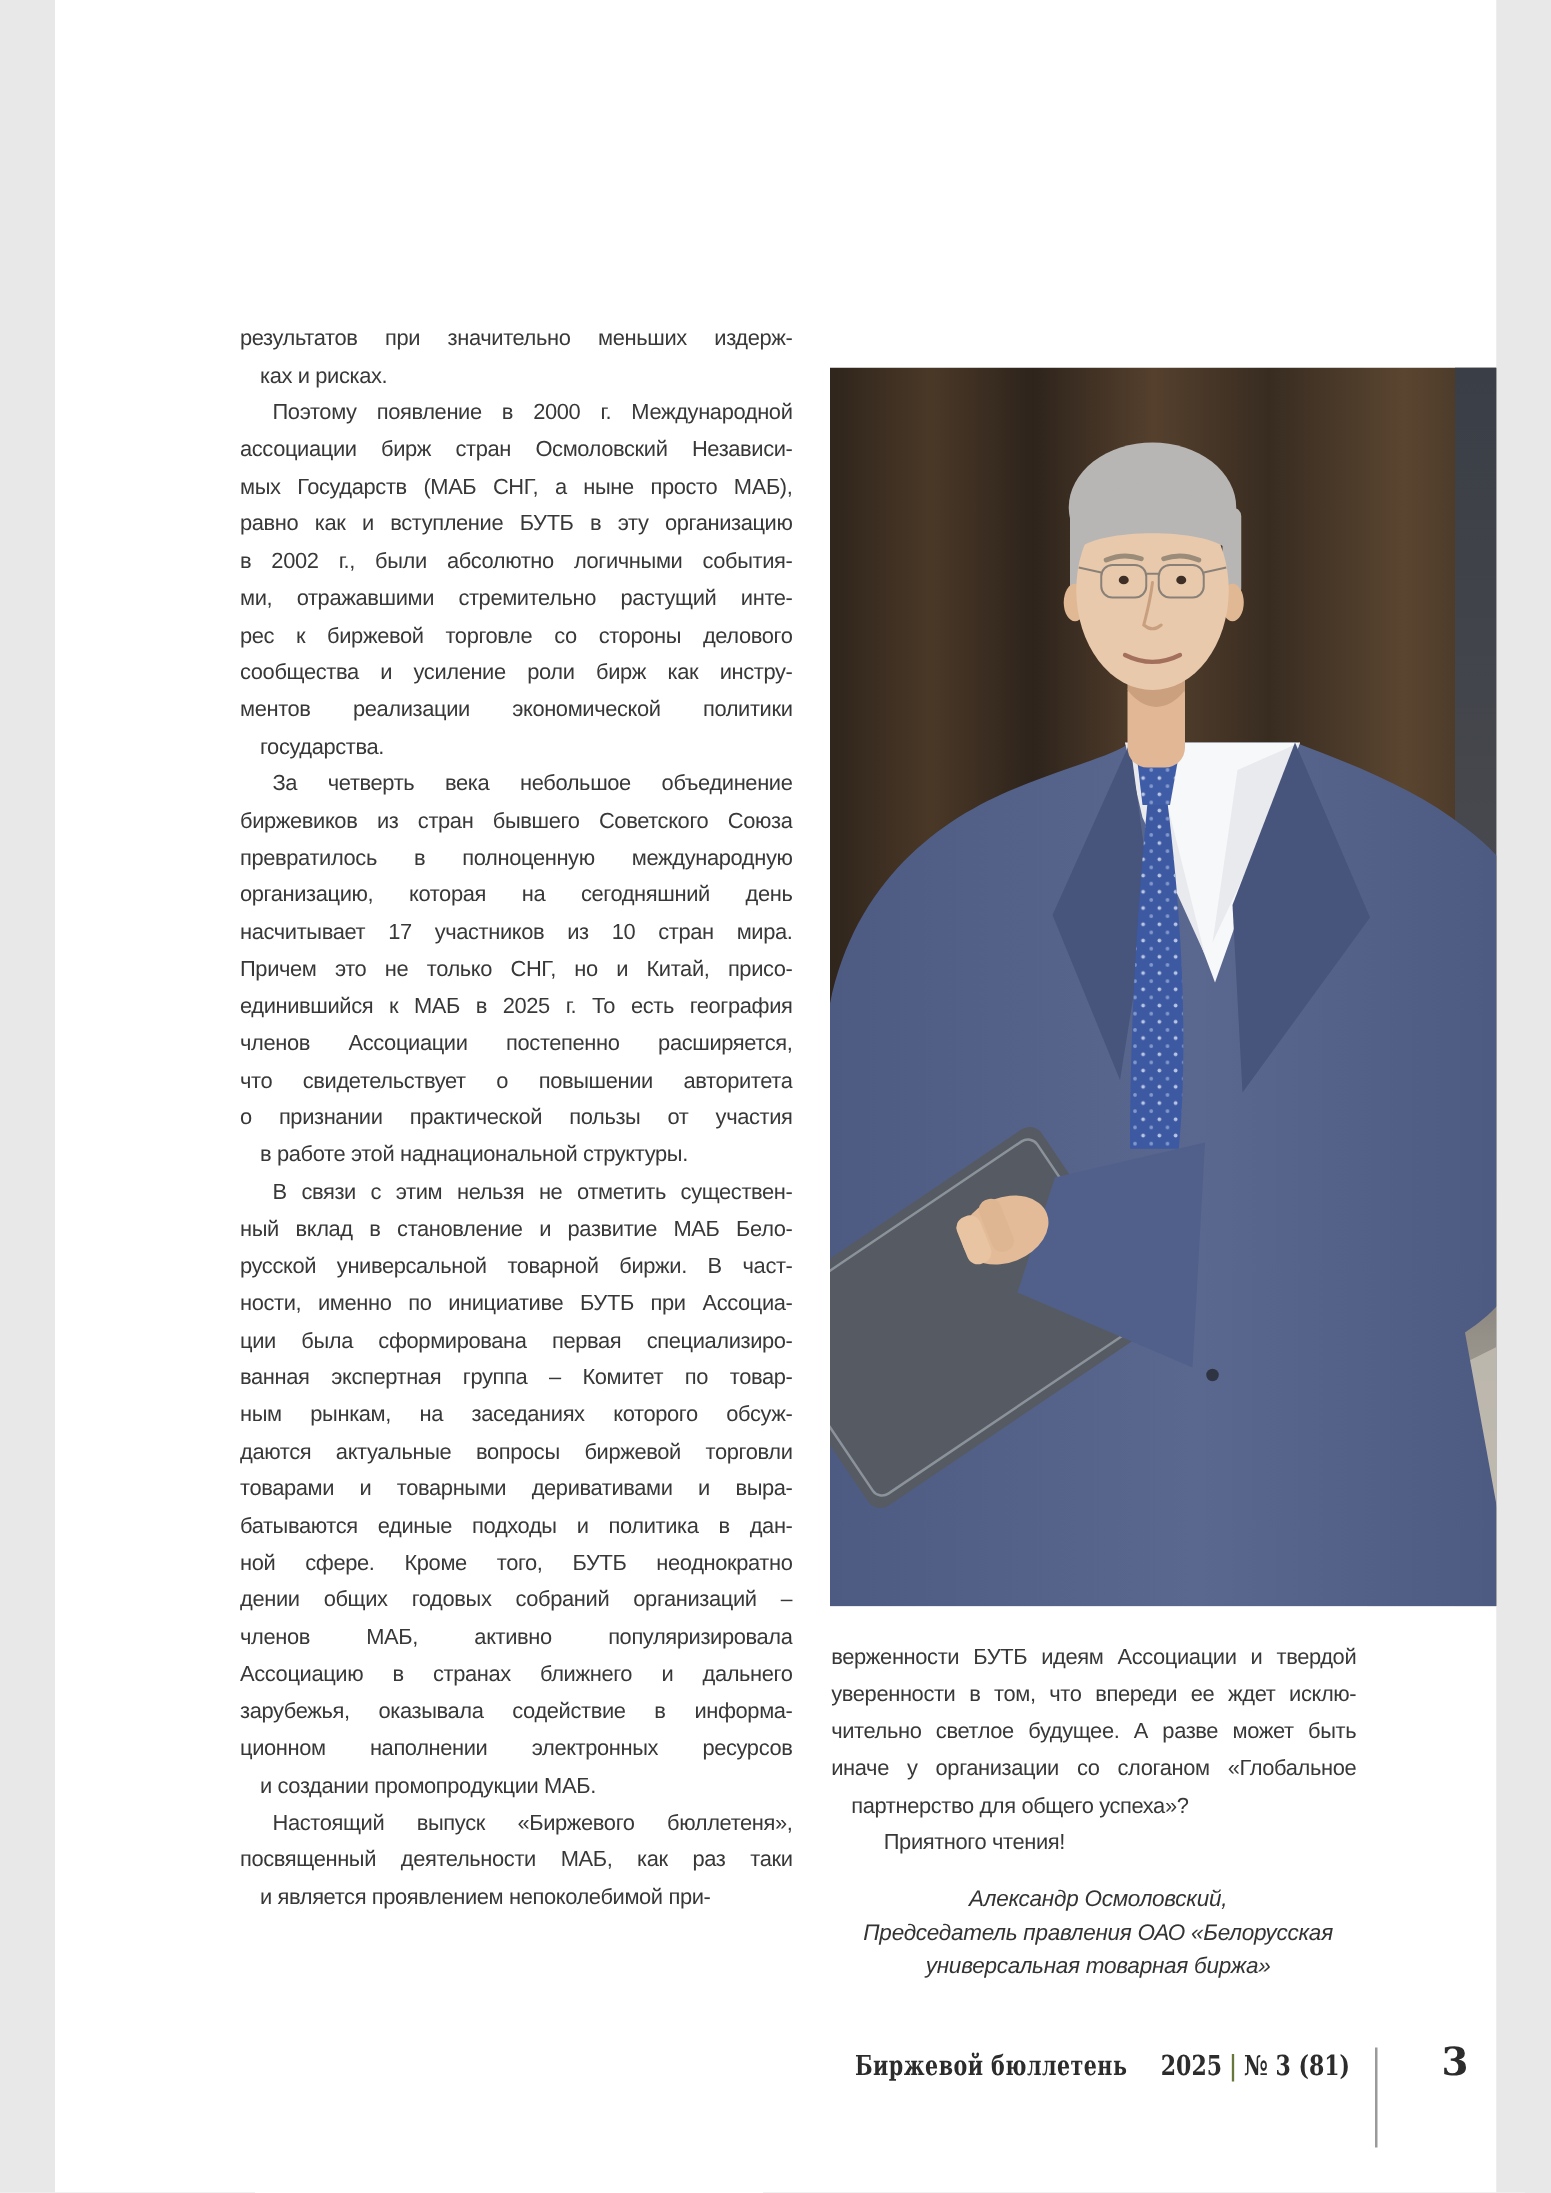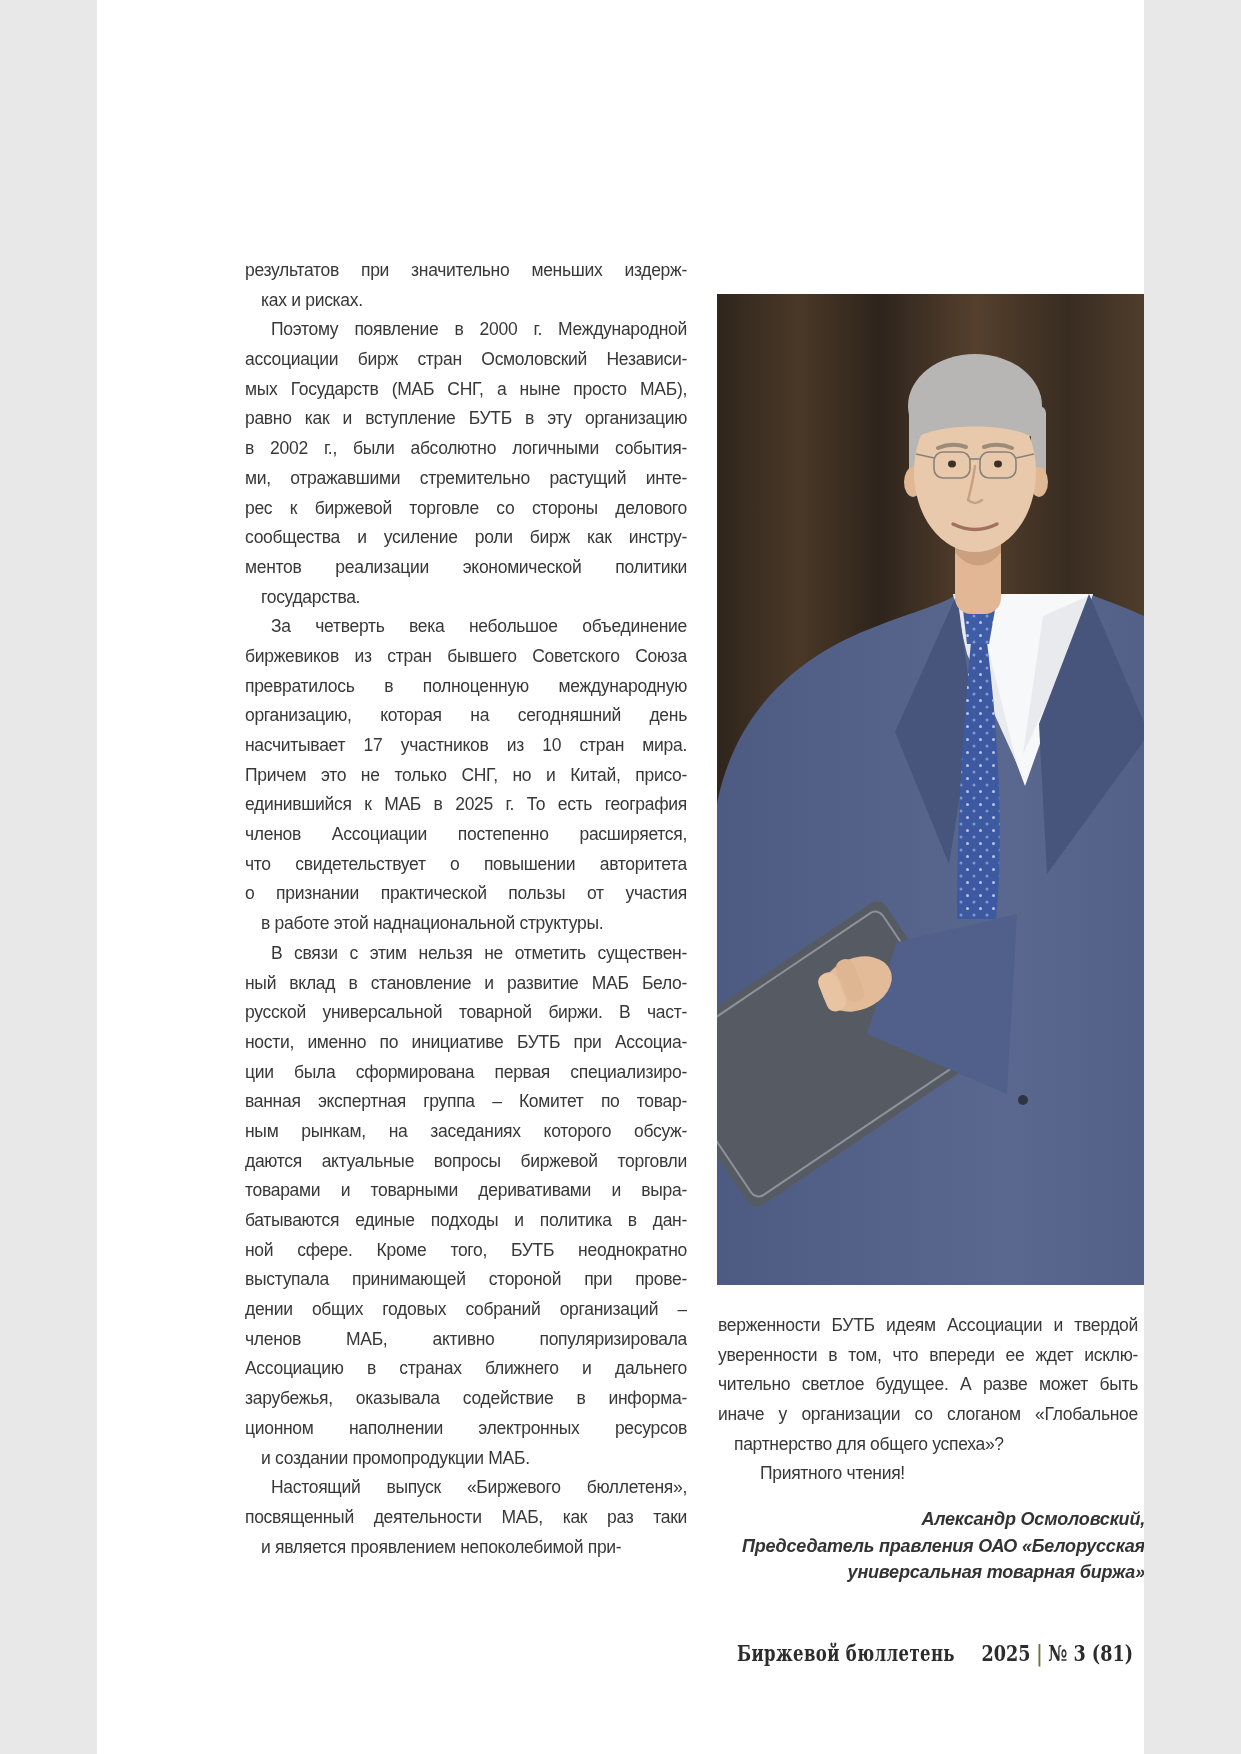--- a/index.html
+++ b/index.html
@@ -1,34 +1,34 @@
 <!DOCTYPE html>
 <html><head>
 <meta charset="utf-8">
 <style>
   html,body { margin:0; padding:0; background:#e8e8e8; }
   .page {
-    position:relative; width:1047px; height:1754px; margin:0 auto;
+    position:relative; width:1153px; height:1754px; margin:0 auto;
     background:#ffffff; overflow:hidden;
     font-family:"Liberation Sans", sans-serif; color:#383838;
   }
   
   .textcol { position:absolute; font-size:17.5px; letter-spacing:-0.3px; }
   .left-col  { left:148px; top:256px; width:442px; }
   .right-col { left:621px; top:1311px; width:420px; }
   .line { text-align:justify; text-align-last:justify; height:29.7px; line-height:29.7px; overflow:hidden; white-space:nowrap; }
   .line.lastline { text-align-last:left;margin-left:16px; }
   .line.firstline { text-indent:26px; }
   
   .photo { position:absolute; left:620px; top:294px; width:621px; height:991px; }
   .photo svg { display:block; width:100%; height:100%; }
   
   .signature {
     position:absolute; left:621px; top:1506px; width:427px;
-    text-align:right; font-style:italic; font-weight:bold;
+    text-align:center; font-style:italic; font-weight:normal;
     font-size:18px; line-height:26.5px; color:#333333; letter-spacing:-0.2px;
   }
   
   .footer { position:absolute; left:0; top:1632px; width:1241px; height:110px;
     font-family:"DejaVu Serif", serif; font-weight:bold; color:#2c2c2c; }
   .journal-title { position:absolute; left:640px; top:8px; font-size:22px; letter-spacing:0.5px;
     transform:scaleX(0.75); transform-origin:left center; white-space:nowrap; }
   .issue-info { position:absolute; left:0; top:8px; width:1036px; text-align:right; font-size:22px;
     transform:scaleX(0.80); transform-origin:right center; white-space:nowrap; }
   .green-sep { color:#67763b; padding:0 7px; }
@@ -68,21 +68,20 @@
       <div class="line">ный вклад в становление и развитие МАБ Бело-</div>
       <div class="line">русской универсальной товарной биржи. В част-</div>
       <div class="line">ности, именно по инициативе БУТБ при Ассоциа-</div>
       <div class="line">ции была сформирована первая специализиро-</div>
       <div class="line">ванная экспертная группа – Комитет по товар-</div>
       <div class="line">ным рынкам, на заседаниях которого обсуж-</div>
       <div class="line">даются актуальные вопросы биржевой торговли</div>
       <div class="line">товарами и товарными деривативами и выра-</div>
       <div class="line">батываются единые подходы и политика в дан-</div>
       <div class="line">ной сфере. Кроме того, БУТБ неоднократно</div>
-      <div class="line">выступала принимающей стороной при прове-</div>
       <div class="line">дении общих годовых собраний организаций –</div>
       <div class="line">членов МАБ, активно популяризировала</div>
       <div class="line">Ассоциацию в странах ближнего и дальнего</div>
       <div class="line">зарубежья, оказывала содействие в информа-</div>
       <div class="line">ционном наполнении электронных ресурсов</div>
       <div class="line lastline">и создании промопродукции МАБ.</div>
       <div class="line firstline">Настоящий выпуск «Биржевого бюллетеня»,</div>
       <div class="line">посвященный деятельности МАБ, как раз таки</div>
       <div class="line lastline">и является проявлением непоколебимой при-</div>
     </div>

